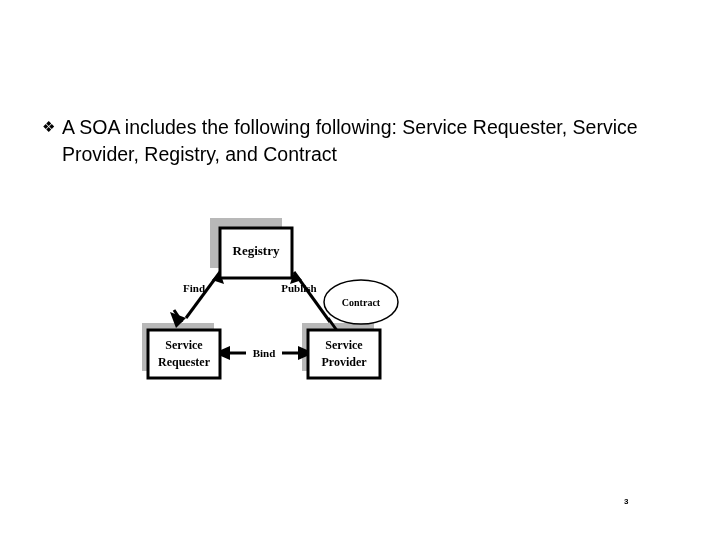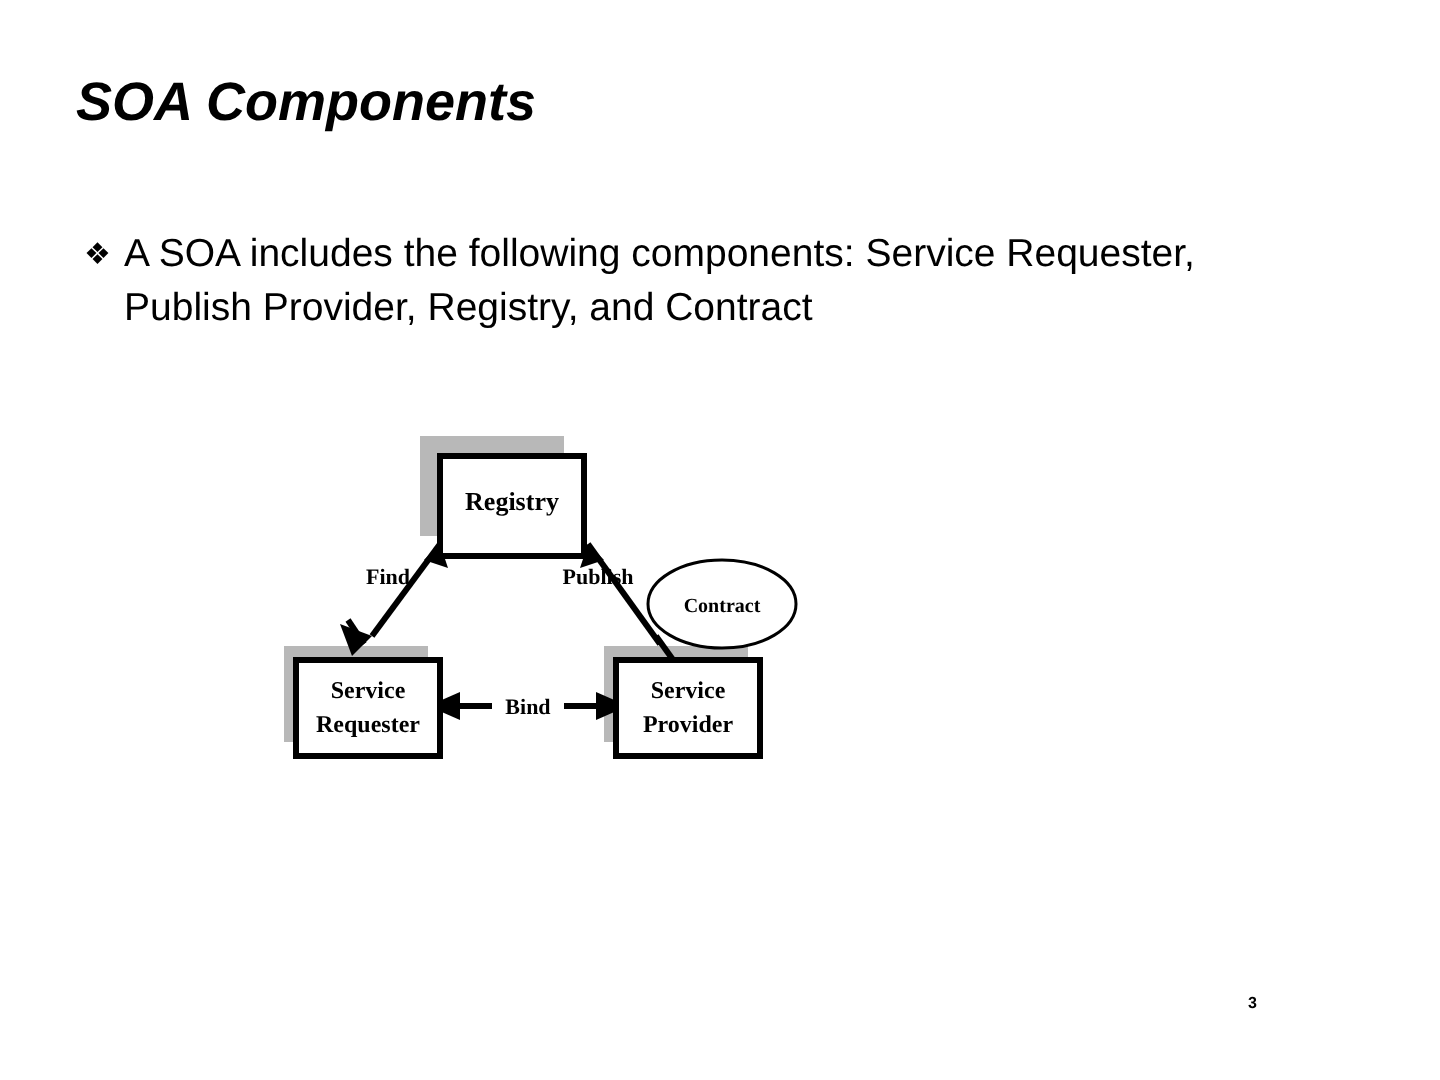--- a/index.html
+++ b/index.html
@@ -81,26 +81,25 @@
     font-size: 8px;
     font-weight: bold;
     color: #000000;
   }
 </style>
 </head>
 <body>
 
 <div class="slide">
 
-  <div class="slide-title">SOA Components</div>
 
   <div class="body-block">
     <div class="bullet-row">
       <span class="bullet-glyph">❖</span>
-      <span class="bullet-text">A SOA includes the following components: Service Requester, Publish Provider, Registry, and Contract</span>
+      <span class="bullet-text">A SOA includes the following following: Service Requester, Service Provider, Registry, and Contract</span>
     </div>
   </div>
 
   <div class="diagram">
     <svg width="280" height="180" viewBox="0 0 280 180" xmlns="http://www.w3.org/2000/svg">
 
       <rect x="68" y="8" width="72" height="50" fill="#b8b8b8"></rect>
       <rect x="0" y="113" width="72" height="48" fill="#b8b8b8"></rect>
       <rect x="160" y="113" width="72" height="48" fill="#b8b8b8"></rect>
 

